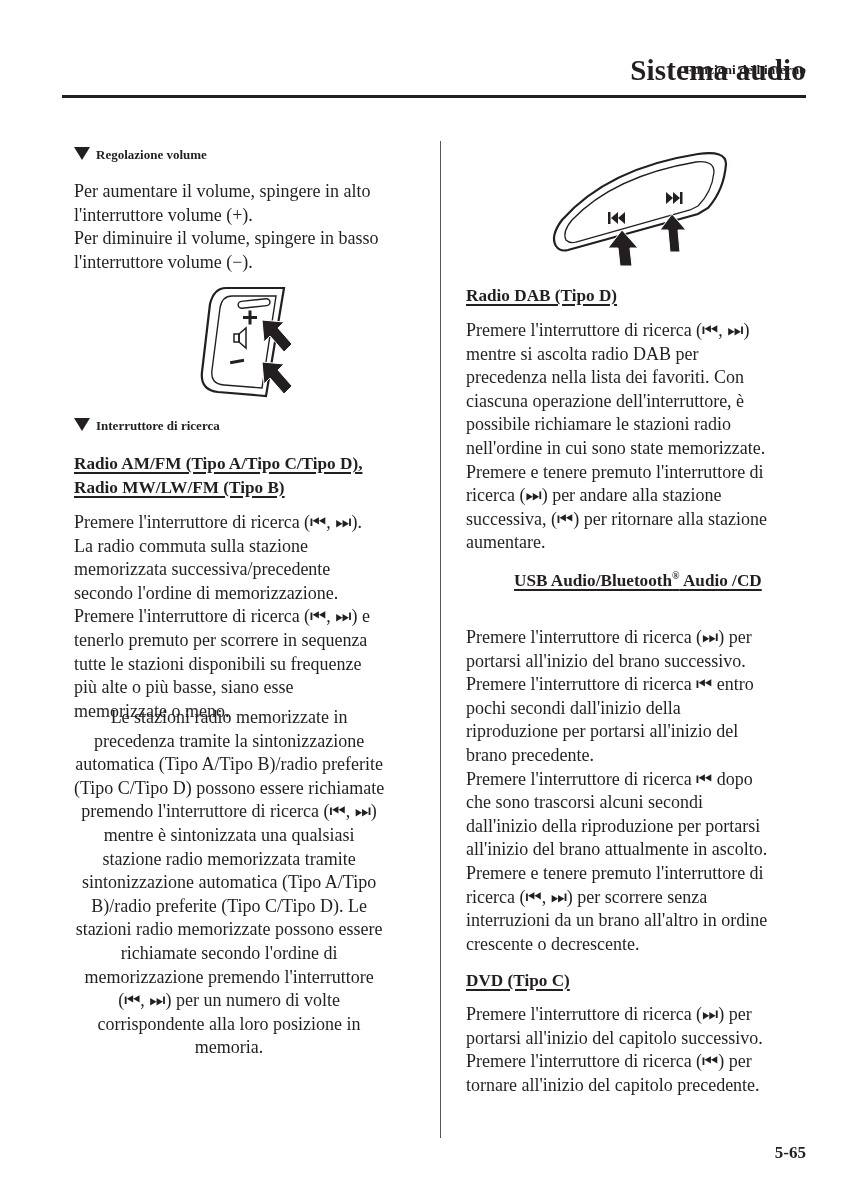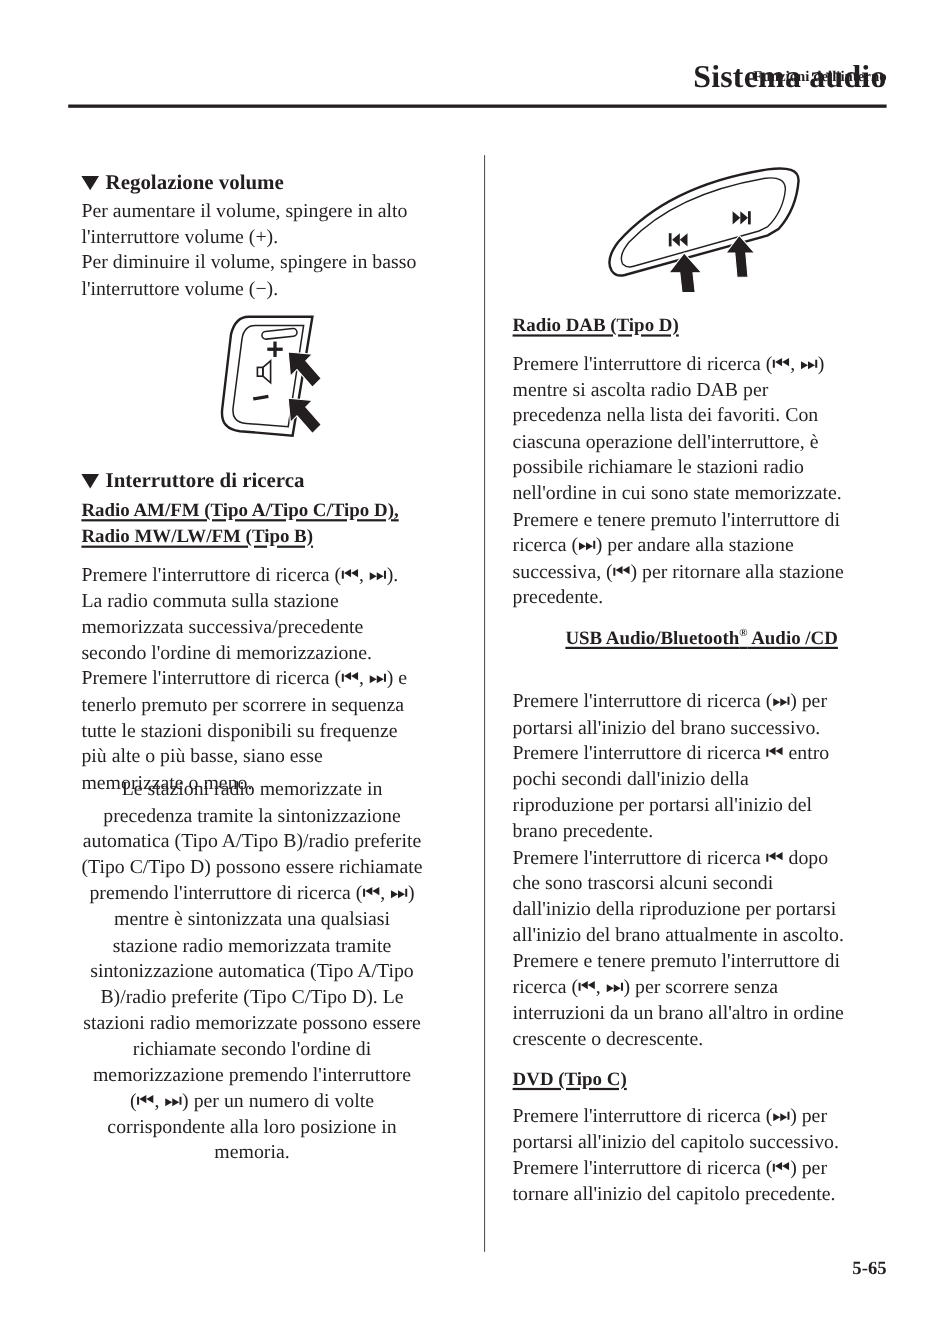--- a/index.html
+++ b/index.html
@@ -2,21 +2,21 @@
 <html><head>
 <meta charset="utf-8">
 <style>
   html, body { margin:0; padding:0; background:#ffffff; }
   body { width:847px; height:1200px; position:relative; overflow:hidden; font-family:"Liberation Serif","DejaVu Serif",serif; color:#231f20; }
   .hdr-sub { position:absolute; right:41px; top:38px; font-size:13.5px; font-weight:bold;margin-top:24px; }
   .hdr-title { position:absolute; right:41px; top:54px; font-size:29px; font-weight:bold; letter-spacing:0.2px;margin-left:39px; }
   .hdr-rule { position:absolute; left:62px; top:95px; width:744px; height:3px; background:#231f20; }
   .col-div { position:absolute; left:440px; top:141px; width:1px; height:997px; background:#555; }
   .p { position:absolute; font-size:18px; line-height:23.6px; white-space:nowrap; }
-  .sec { position:absolute; font-size:19px; font-weight:bold; line-height:23.6px; white-space:nowrap;margin-top:12px; }
+  .sec { position:absolute; font-size:13px; font-weight:bold; line-height:23.6px; white-space:nowrap; }
   .tri { display:inline-block; width:0; height:0; border-left:8px solid transparent; border-right:8px solid transparent; border-top:13px solid #231f20; margin-right:6px; vertical-align:-1px; }
   .sub { position:absolute; font-size:17.2px; font-weight:bold; line-height:23.6px; white-space:nowrap; }
   .sub .u { text-decoration:underline; text-underline-offset:3px; text-decoration-thickness:2px; }
   .line { display:block; }
   sup { font-size:10px; }
   .pageno { position:absolute; right:41px; top:1143px; font-size:17px; font-weight:bold; }
   svg { position:absolute; }
 </style>
 </head>
 <body>
@@ -123,21 +123,21 @@
 <div class="p" style="left:466px; top:319px;">
   <span class="line">Premere l'interruttore di ricerca (⏮, ⏭)</span>
   <span class="line">mentre si ascolta radio DAB per</span>
   <span class="line">precedenza nella lista dei favoriti. Con</span>
   <span class="line">ciascuna operazione dell'interruttore, è</span>
   <span class="line">possibile richiamare le stazioni radio</span>
   <span class="line">nell'ordine in cui sono state memorizzate.</span>
   <span class="line">Premere e tenere premuto l'interruttore di</span>
   <span class="line">ricerca (⏭) per andare alla stazione</span>
   <span class="line">successiva, (⏮) per ritornare alla stazione</span>
-  <span class="line">precedente.</span>
+  <span class="line">aumentare.</span>
 </div>
 
 <div class="sub" style="left:466px; top:564px;margin-left:48px;">
   <span class="u"><span>USB Audio/Bluetooth</span><sup>®</sup><span> Audio /CD</span></span>
 </div>
 
 <div class="p" style="left:466px; top:626px;">
   <span class="line">Premere l'interruttore di ricerca (⏭) per</span>
   <span class="line">portarsi all'inizio del brano successivo.</span>
   <span class="line">Premere l'interruttore di ricerca ⏮ entro</span>

